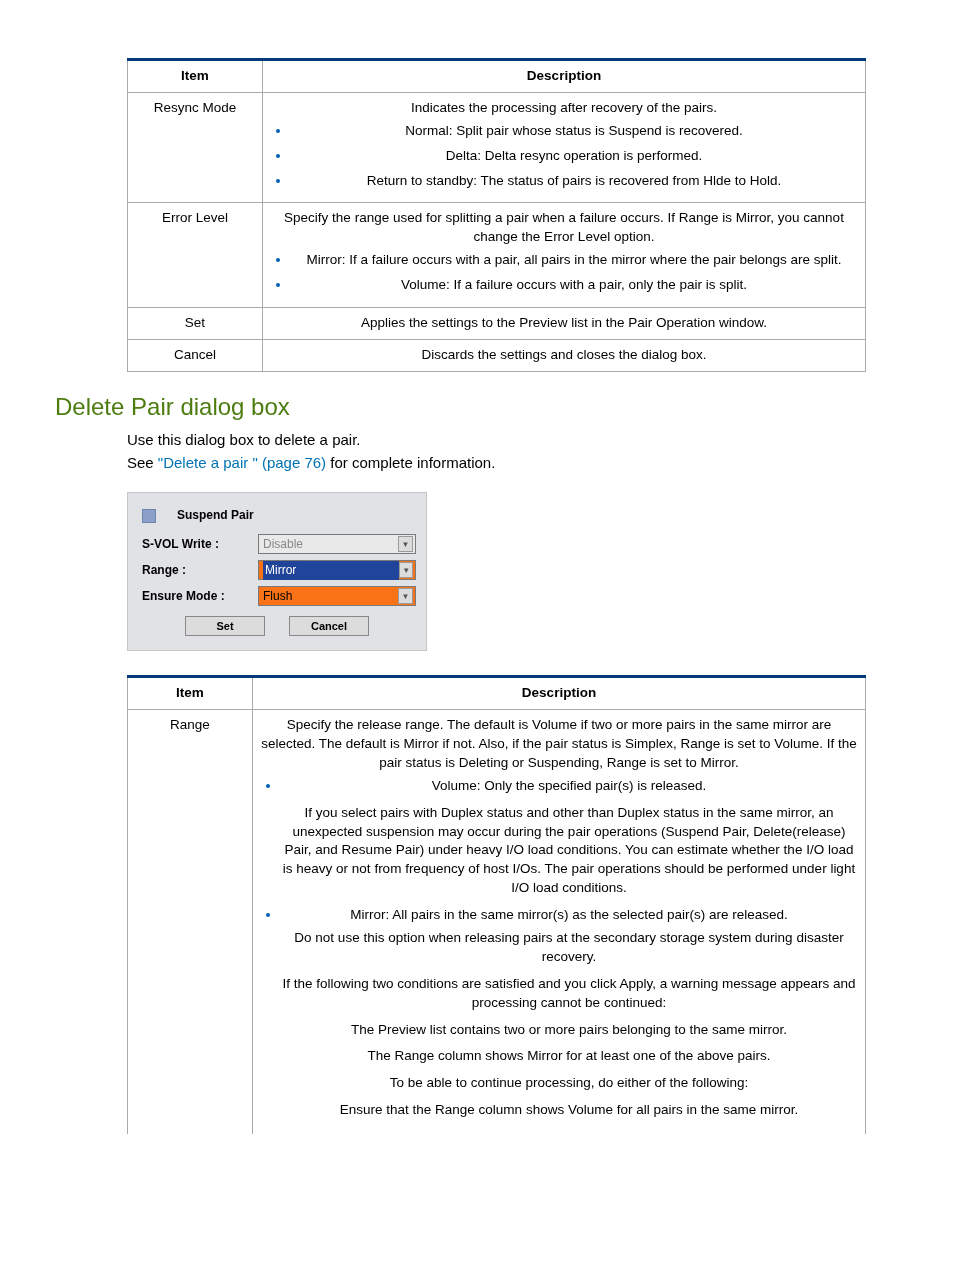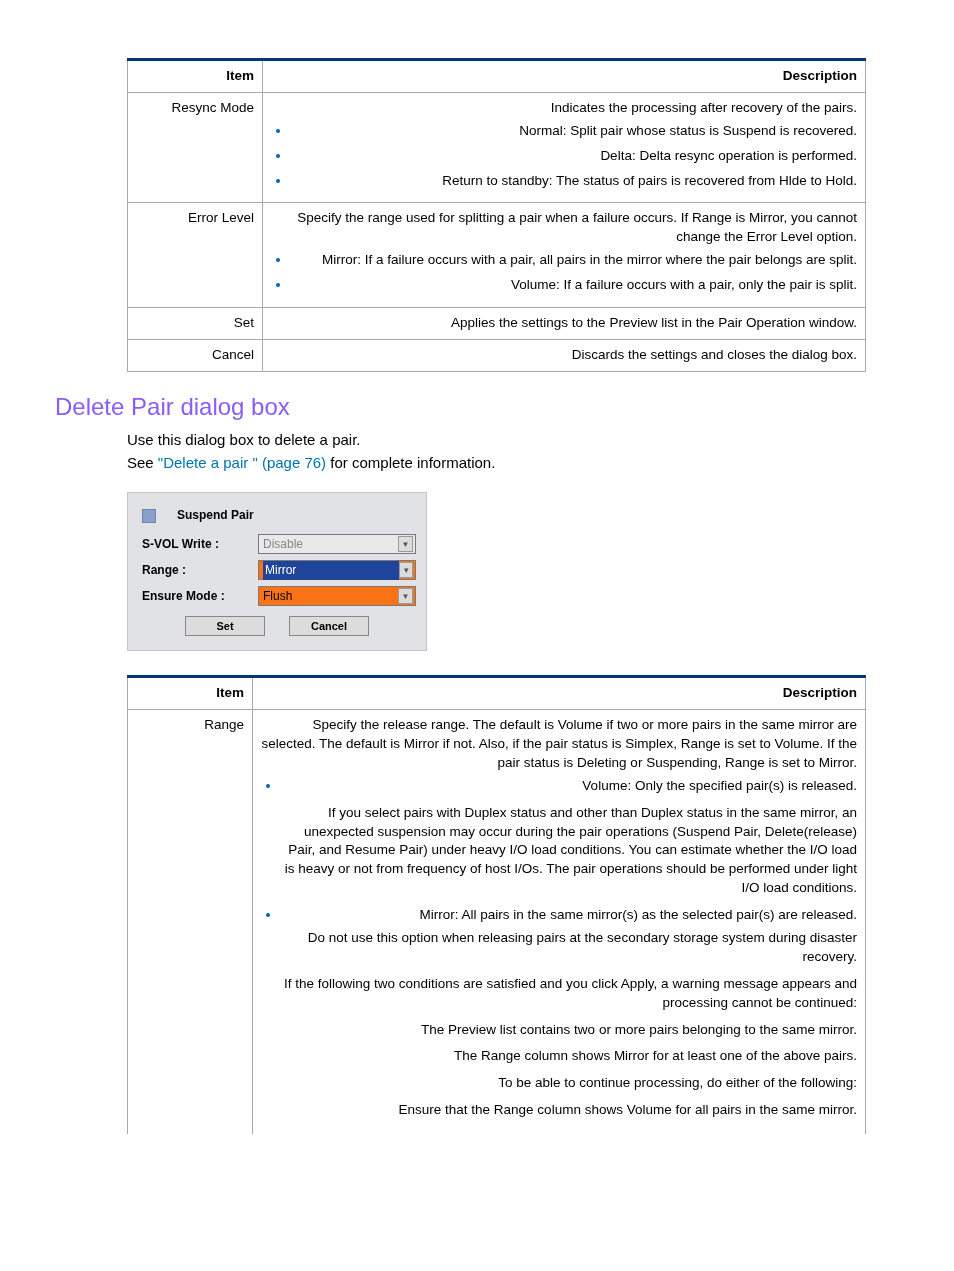--- a/index.html
+++ b/index.html
@@ -16,21 +16,21 @@
   table.ref {
     width: 100%;
     border-collapse: collapse;
     margin-bottom: 18px;
     margin-left: 72px;
     width: calc(100% - 72px);
   }
   table.ref th, table.ref td {
     border: 1px solid #aaa;
     padding: 6px 8px;
-    text-align: right;
+    text-align: center;
     vertical-align: top;
     font-size: 13.5px;
   }
   table.ref thead th {
     border-top: 3px solid #003a7a;
     font-weight: bold;
   }
   table.ref ul {
     margin: 4px 0 0 0;
     padding-left: 20px;
@@ -38,21 +38,21 @@
   table.ref ul li {
     margin-bottom: 6px;
   }
   table.ref ul li::marker {
     color: #0060b6;
   }
   table.ref p { margin: 4px 0 8px 0; }
   h2.section {
     font-family: Arial, sans-serif;
     font-weight: normal;
-    color: #8b5cf6;
+    color: #4d7c0f;
     font-size: 24px;
     margin: 11px 0 6px 0;
   }
   .bodytext {
     margin-left: 72px;
     font-size: 15px;
     line-height: 1.5;
   }
   .bodytext a { color: #0073b3; text-decoration: none; }
   

